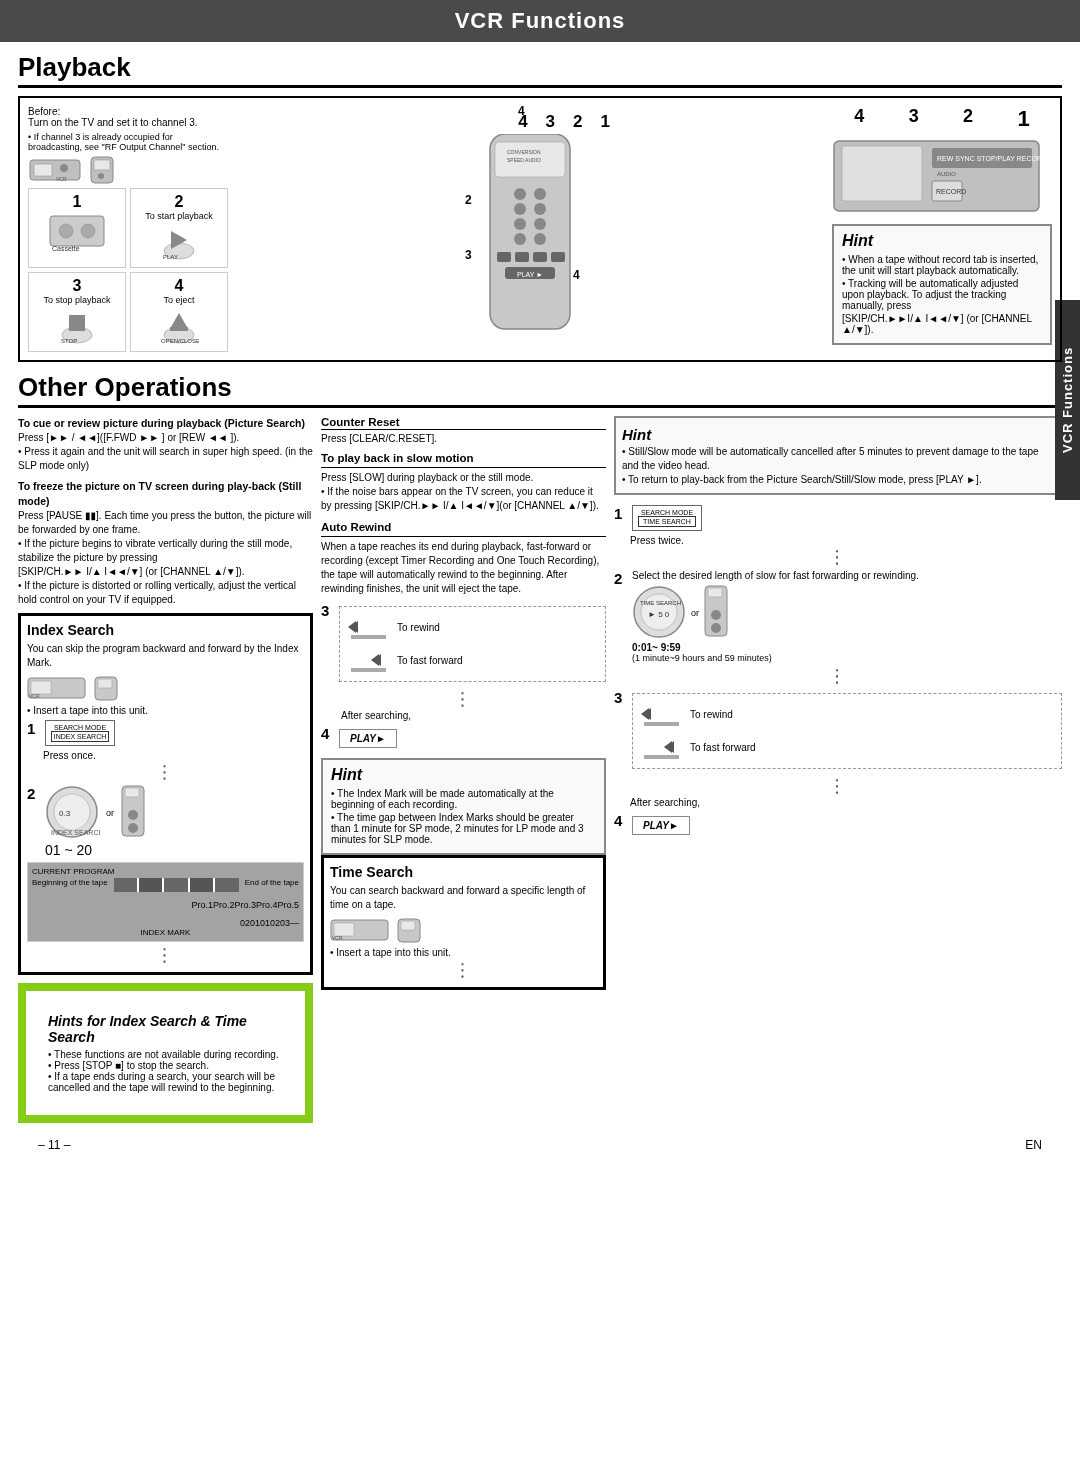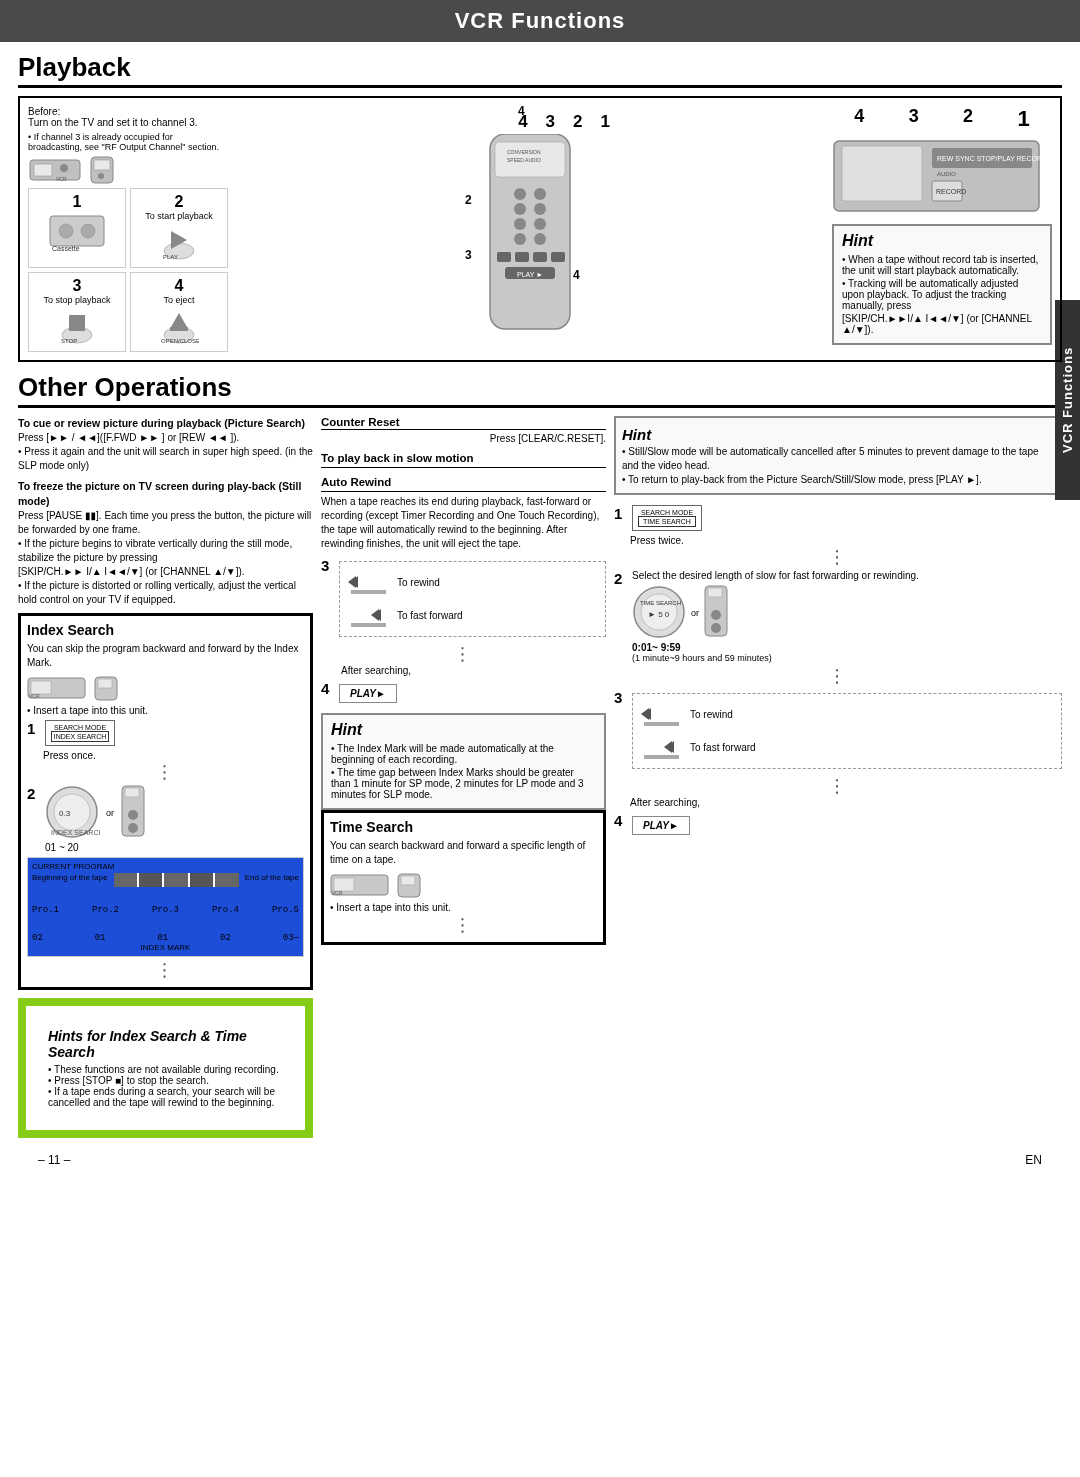--- a/index.html
+++ b/index.html
@@ -269,33 +269,32 @@
       padding: 5px 20px;
     }
 
     
     .before-text {
       font-size: 10px;
       margin-bottom: 4px;
     }
 
     .index-tape-diagram {
-      background: #1d4ed8;
+      background: #a3a3a3;
       border: 1px solid #ccc;
       padding: 4px;
       margin: 4px 0;
       font-size: 9px;
     }
 
     .pro-labels {
       display: flex;
-      justify-content: space-between;
+      justify-content: flex-end;
       font-size: 9px;
-      margin-top: 18px;
-      font-family: Liberation Mono, monospace;
+      margin-top: 8px;
     }
 
     .two-device-row {
       display: flex;
       align-items: center;
       gap: 6px;
       margin: 4px 0;
     }
 
     
@@ -551,21 +550,21 @@
               <div style="font-size:9px;">
                 <div>or</div>
               </div>
               <svg width="28" height="55">
                 <rect x="2" y="1" width="22" height="50" rx="4" fill="#c8c8c8" stroke="#888" stroke-width="1"></rect>
                 <rect x="5" y="3" width="14" height="9" rx="1" fill="#e8e8e8" stroke="#999" stroke-width="0.5"></rect>
                 <circle cx="13" cy="30" r="5" fill="#888"></circle>
                 <circle cx="13" cy="43" r="5" fill="#888"></circle>
               </svg>
             </div>
-            <div style="font-size:10px;margin-top:2px;">
+            <div style="font-size:14px;margin-top:2px;">
               <span>01 ~ 20</span>
             </div>
           </div>
         </div>
 
         <div class="index-tape-diagram">
           <div style="font-size:8px;margin-bottom:2px;">
             <span>CURRENT PROGRAM</span>
           </div>
           <div style="display:flex;align-items:flex-start;gap:6px;font-size:8px;">
@@ -607,25 +606,27 @@
           <p>• If a tape ends during a search, your search will be cancelled and the tape will rewind to the beginning.</p>
         </div>
       </div>
 
     </div>
 
     <div class="col-mid">
 
       <div class="counter-reset-section">
         <div class="section-label">Counter Reset</div>
-        <div style="font-size:10px;text-align:right;">Press [CLEAR/C.RESET].</div>
+        <div style="font-size:10px;">Press [CLEAR/C.RESET].</div>
       </div>
 
       <div class="ops-text-block">
         <div class="section-label">To play back in slow motion</div>
+        <span>Press [SLOW] during playback or the still mode.<br>
+        • If the noise bars appear on the TV screen, you can reduce it by pressing [SKIP/CH.►► I/▲ I◄◄/▼](or [CHANNEL ▲/▼]).</span>
       </div>
 
       <div class="ops-text-block">
         <div class="section-label">Auto Rewind</div>
         <span>When a tape reaches its end during playback, fast-forward or recording (except Timer Recording and One Touch Recording), the tape will automatically rewind to the beginning. After rewinding finishes, the unit will eject the tape.</span>
       </div>
 
       <div>
 
         <div class="step-diagram">

